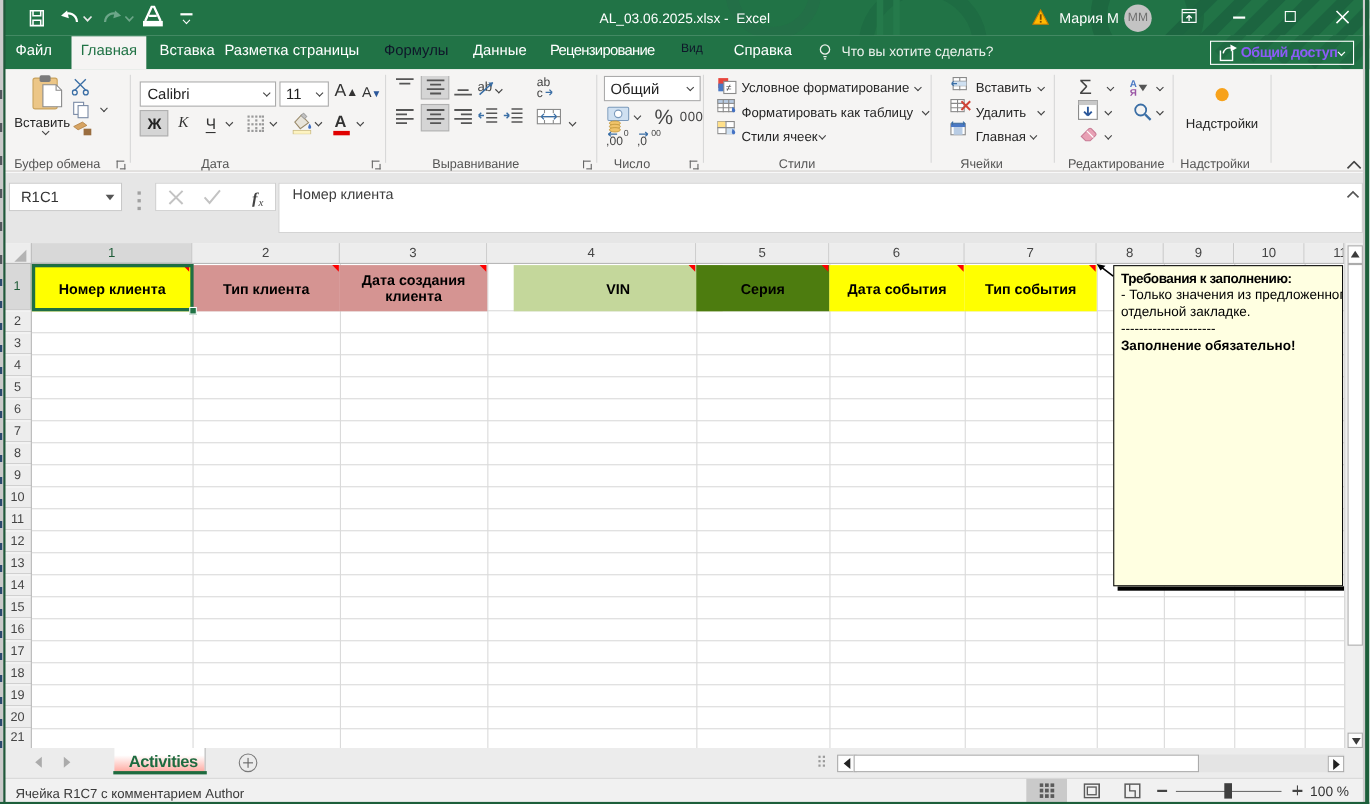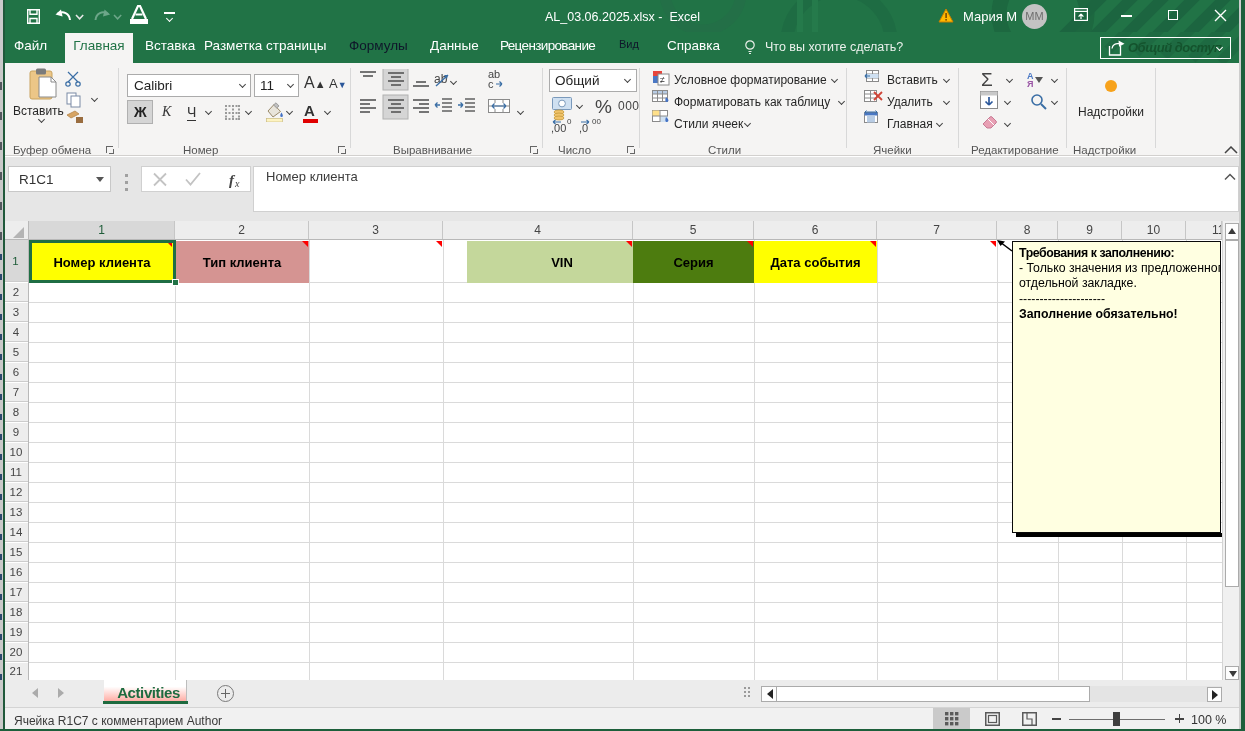--- a/index.html
+++ b/index.html
@@ -121,21 +121,21 @@
 </svg>
 <div class="ab" style="left:765px;top:40px;color:#ebf1ec;font-size:12.5px;">Что вы хотите сделать?</div>
 <div class="ab" style="left:1100px;top:37px;width:131px;height:22px;border:1.5px solid #fff;"></div>
 <svg class="ab" style="left:1108px;top:40px;" width="18" height="16" viewBox="0 0 18 16">
   <g fill="none" stroke="#fff" stroke-width="1.3">
     <path d="M1.5 6 v9 h11 v-9"></path>
     <path d="M4 8.5 c0.5 -3.5 3.5 -5.5 7 -4.8"></path>
   </g>
   <path d="M10.5 0.5 L16.5 3.7 L11 6.8 Z" fill="#fff"></path>
 </svg>
-<div class="ab" style="left:1128px;top:40px;color:#14532d;font-size:13px;font-weight:bold;letter-spacing:-0.5px;font-style:italic;">Общий доступ</div>
+<div class="ab" style="left:1128px;top:40px;color:#8b5cf6;font-size:13px;font-weight:bold;letter-spacing:-0.5px;">Общий доступ</div>
 <div class="chevw" style="left:1217px;top:45px;"></div>
 
 <div class="ab" id="ribbon" style="left:3px;top:63px;width:1237px;height:93px;background:#f5f4f3;border-bottom:1px solid #d2d0ce;">
 
   <div class="vsep" style="left:115px;"></div>
   <div class="vsep" style="left:347px;"></div>
   <div class="vsep" style="left:539px;"></div>
   <div class="vsep" style="left:636px;"></div>
   <div class="vsep" style="left:843px;"></div>
   <div class="vsep" style="left:955px;"></div>
@@ -210,21 +210,21 @@
     <path d="M4 9 L10 2.5 L16.5 9.5 L9 15 Z" fill="#e8e4da" stroke="#9a8a6a" stroke-width="1"></path>
     <path d="M9.5 3 L12 0.8 L15 4 L12.7 6
     Z" fill="#c0c0c0" stroke="#909090" stroke-width="0.8"></path>
     <path d="M17.5 10.5 c1.8 2.6 1.8 4.5 0.1 4.6 c-1.8 0 -1.9 -2 -0.1 -4.6" fill="#4472c4"></path>
     <rect x="2.5" y="16.5" width="16" height="3.5" fill="#fdf3c1" stroke="#c9b97f" stroke-width="0.7"></rect>
   </svg>
   <div class="chev" style="left:284px;top:46px;"></div>
   <div class="ab" style="left:301px;top:39px;font-size:15px;font-weight:bold;color:#333;">A</div>
   <div class="ab" style="left:300px;top:56px;width:15px;height:4px;background:#e00000;"></div>
   <div class="chev" style="left:322px;top:46px;"></div>
-  <div class="glabel" style="left:180px;width:90px;">Номер</div>
+  <div class="glabel" style="left:180px;width:90px;">Дата</div>
   <div class="launch" style="left:335px;"></div>
 
   <svg class="ab" style="left:355px;top:6px;" width="180" height="56" viewBox="0 0 180 56">
 
     <g stroke="#555" stroke-width="1.6">
           <line x1="2" y1="3" x2="18" y2="3"></line>
           <line x1="5" y1="7" x2="15" y2="7"></line>
         </g>
 
     <rect x="25" y="-1" width="25" height="22" fill="#d5d5d5" stroke="#b0b0b0" stroke-width="1"></rect>
@@ -521,23 +521,25 @@
 <div class="ghline" style="top:542px;"></div>
 <div class="ghline" style="top:562px;"></div>
 <div class="ghline" style="top:582px;"></div>
 <div class="ghline" style="top:602px;"></div>
 <div class="ghline" style="top:622px;"></div>
 <div class="ghline" style="top:642px;"></div>
 <div class="ghline" style="top:662px;"></div>
 
 <div class="hcell" style="left:29px;width:146px;background:#ffff00;">Номер клиента</div>
 <div class="hcell" style="left:175px;width:134px;background:#d59492;">Тип клиента</div>
+<div class="hcell" style="left:309px;width:134px;background:#d59492;">Дата создания<br>клиента</div>
 <div class="hcell" style="left:443px;width:190px;background:#c4d79b;margin-left:24px;">VIN</div>
 <div class="hcell" style="left:633px;width:121px;background:#4d7c0f;">Серия</div>
 <div class="hcell" style="left:754px;width:123px;background:#ffff00;">Дата события</div>
+<div class="hcell" style="left:877px;width:120px;background:#ffff00;">Тип события</div>
 <div class="redtri" style="left:166px;"></div>
 <div class="redtri" style="left:302px;"></div>
 <div class="redtri" style="left:436px;"></div>
 <div class="redtri" style="left:626px;"></div>
 <div class="redtri" style="left:747px;"></div>
 <div class="redtri" style="left:870px;"></div>
 <div class="redtri" style="left:990px;"></div>
 
 <div class="ab" style="left:29px;top:240px;width:147px;height:43px;border:3px solid #1f6e44;"></div>
 <div class="ab" style="left:172px;top:279px;width:7px;height:7px;background:#217346;border:1px solid #fff;"></div>

